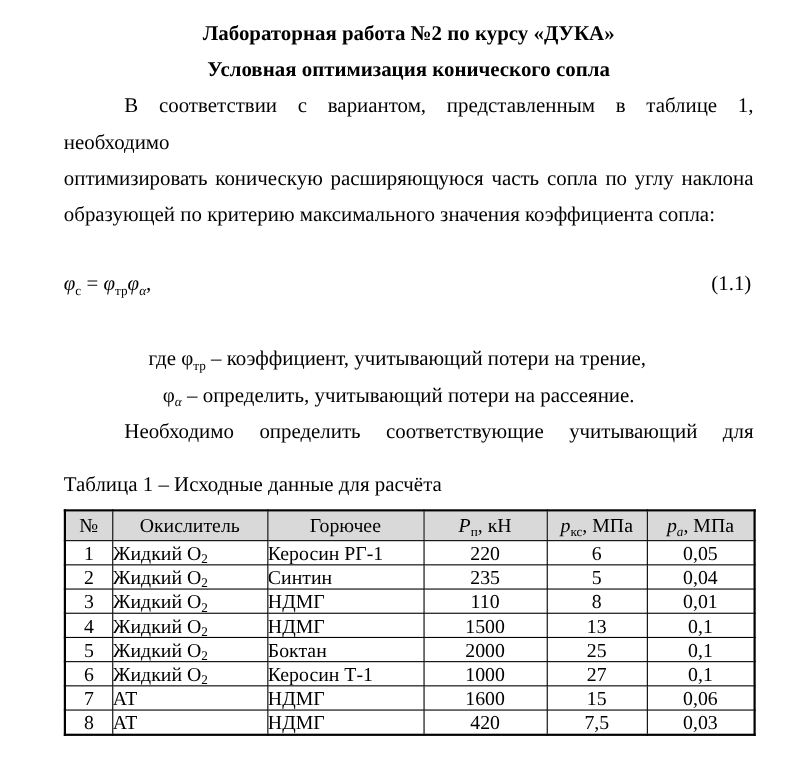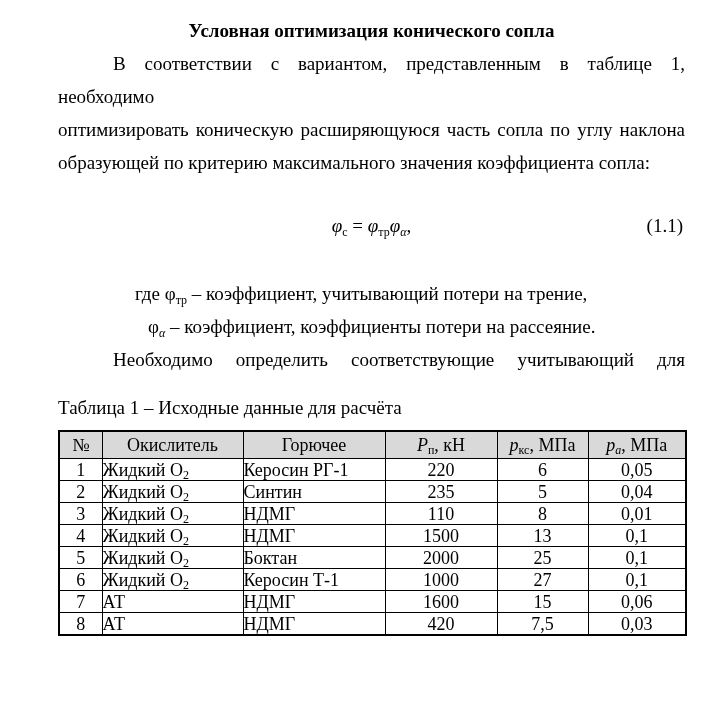--- a/index.html
+++ b/index.html
@@ -34,21 +34,21 @@
   .eq-row {
     position: relative;
     height: 33px;
     margin-top: 30px;
     font-size: 19px;
     line-height: 33px;
   }
   .eq-body {
     position: absolute;
     left: 0; right: 0;
-    text-align: center;
+    text-align: left;
   }
   .eq-num { position: absolute; right: 2px; top: 0; text-align: center; }
   .where-block { margin-top: 35px; }
   .where-1 { margin-left: 77px; }
   .where-2 { margin-left: 90px; }
   .task-block { }
   .caption {
     margin-top: 15px;
     font-size: 19px;
     line-height: 33px;
@@ -88,36 +88,37 @@
     line-height: 0;
     vertical-align: -3px;
   }
 </style>
 </head>
 <body>
 
 <div class="page">
   <div class="content">
 
+    <div class="doc-title">Лабораторная работа №2 по курсу «ДУКА»</div>
     <div class="doc-title">Условная оптимизация конического сопла</div>
 
     <div>
       <div class="para-line stretch indent">В соответствии с вариантом, представленным в таблице 1, необходимо</div>
       <div class="para-line stretch">оптимизировать коническую расширяющуюся часть сопла по углу наклона</div>
       <div class="para-line">образующей по критерию максимального значения коэффициента сопла:</div>
     </div>
 
     <div class="eq-row">
       <span class="eq-body"><span class="ital">φ</span><sub class="s">с</sub><span> = </span><span class="ital">φ</span><sub class="s">тр</sub><span class="ital">φ</span><sub class="s ital">α</sub><span>,</span></span>
       <span class="eq-num">(1.1)</span>
     </div>
 
     <div class="where-block">
       <div class="para-line where-1"><span>где φ</span><sub class="s">тр</sub><span> – коэффициент, учитывающий потери на трение,</span></div>
-      <div class="para-line where-2"><span>φ</span><sub class="s ital">α</sub><span> – коэффициент, коэффициенты потери на рассеяние.</span></div>
+      <div class="para-line where-2"><span>φ</span><sub class="s ital">α</sub><span> – определить, учитывающий потери на рассеяние.</span></div>
     </div>
 
     <div class="task-block">
       <div class="para-line stretch indent">Необходимо определить соответствующие учитывающий для</div>
     </div>
 
     <div class="caption">Таблица 1 – Исходные данные для расчёта</div>
 
     <table class="data">
       <colgroup>

